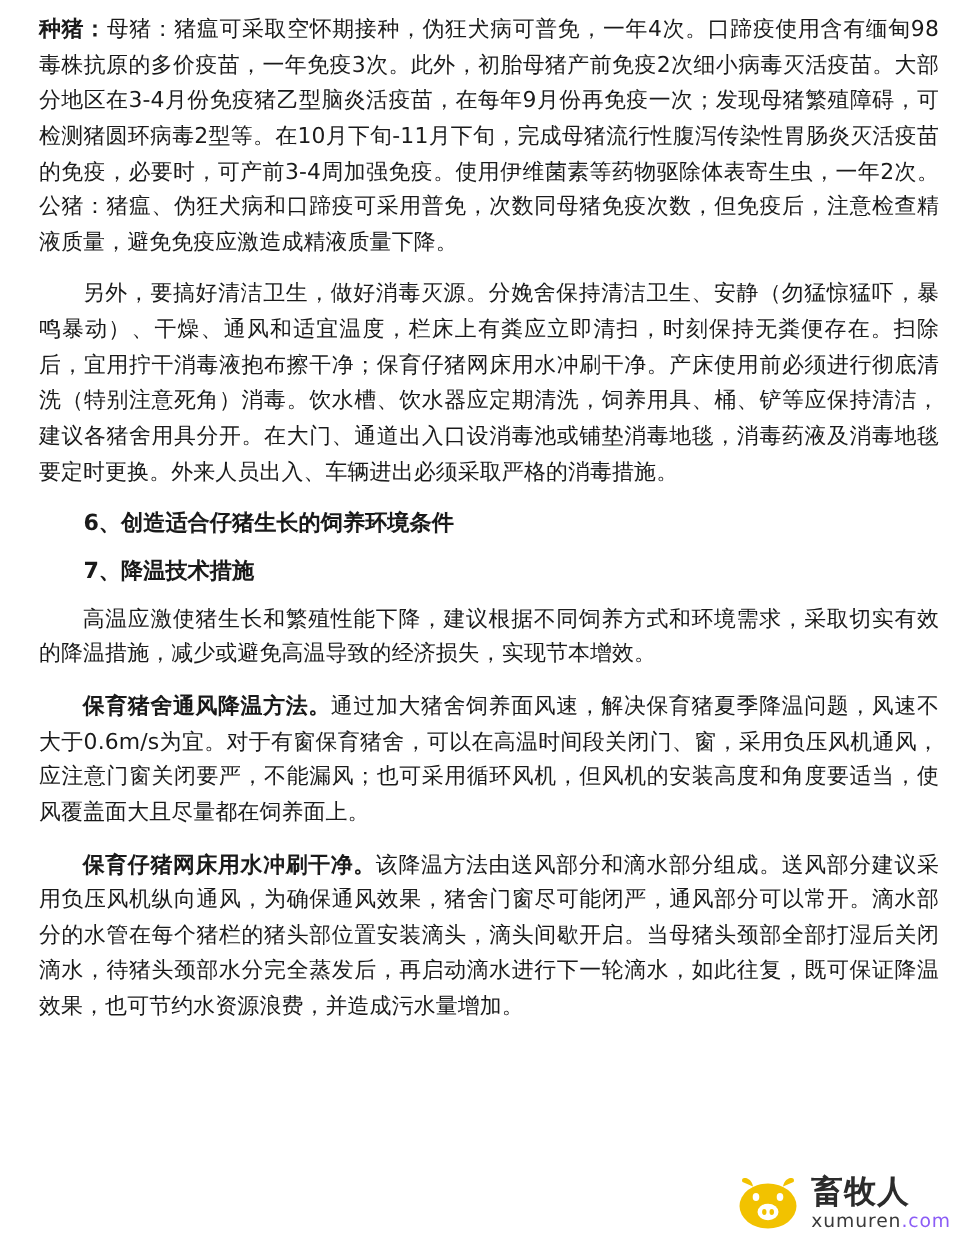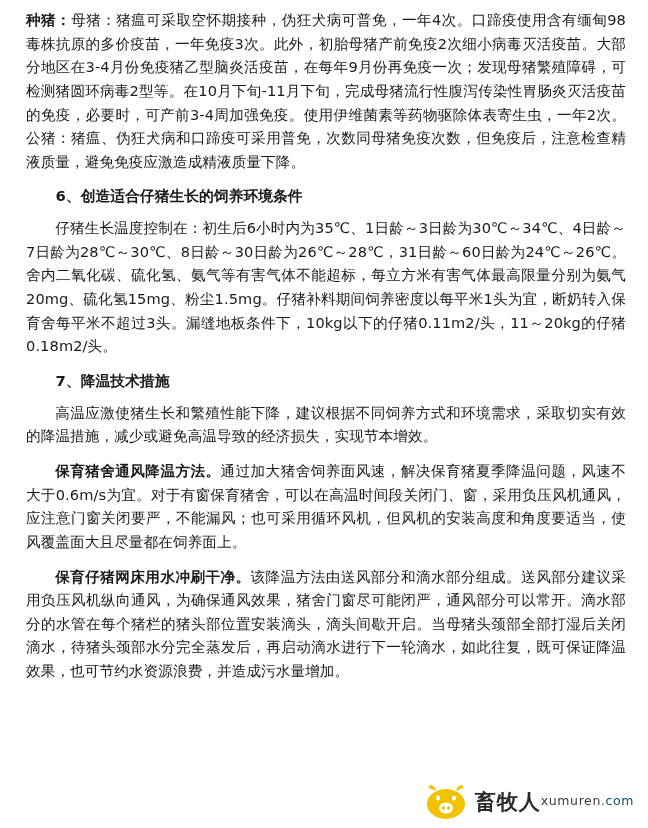--- a/index.html
+++ b/index.html
@@ -59,50 +59,51 @@
     user-select: none;
   }
   .wm-logo {
     position: relative;
     width: 46px;
     height: 40px;
   }
   .wm-logo svg { display: block; }
   .wm-text {
     display: flex;
+    flex-direction: column;
     line-height: 1;
     justify-content: flex-end;
   }
   .wm-cn {
     font-size: 21px;
     font-weight: bold;
     color: #2b2b2b;
     letter-spacing: 1px;
   }
   .wm-en {
     margin-top: 3px;
     font-size: 12.5px;
     color: #3a3a3a;
     letter-spacing: 0.6px;
     font-family: "DejaVu Sans", "Liberation Sans", sans-serif;
   }
-  .wm-dotcom { color: #0c4a6e; }
+  .wm-dotcom { color: #8b5cf6; }
 </style>
 </head>
 <body>
 
 <div class="page">
 
   <p class=""><span class="lead-bold">种猪：</span><span>母猪：猪瘟可采取空怀期接种，伪狂犬病可普免，一年4次。口蹄疫使用含有缅甸98毒株抗原的多价疫苗，一年免疫3次。此外，初胎母猪产前免疫2次细小病毒灭活疫苗。大部分地区在3-4月份免疫猪乙型脑炎活疫苗，在每年9月份再免疫一次；发现母猪繁殖障碍，可检测猪圆环病毒2型等。在10月下旬-11月下旬，完成母猪流行性腹泻传染性胃肠炎灭活疫苗的免疫，必要时，可产前3-4周加强免疫。使用伊维菌素等药物驱除体表寄生虫，一年2次。公猪：猪瘟、伪狂犬病和口蹄疫可采用普免，次数同母猪免疫次数，但免疫后，注意检查精液质量，避免免疫应激造成精液质量下降。</span></p>
 
+  <p class="indent">另外，要搞好清洁卫生，做好消毒灭源。分娩舍保持清洁卫生、安静（勿猛惊猛吓，暴鸣暴动）、干燥、通风和适宜温度，栏床上有粪应立即清扫，时刻保持无粪便存在。扫除后，宜用拧干消毒液抱布擦干净；保育仔猪网床用水冲刷干净。产床使用前必须进行彻底清洗（特别注意死角）消毒。饮水槽、饮水器应定期清洗，饲养用具、桶、铲等应保持清洁，建议各猪舍用具分开。在大门、通道出入口设消毒池或铺垫消毒地毯，消毒药液及消毒地毯要定时更换。外来人员出入、车辆进出必须采取严格的消毒措施。</p>
 
 
   <div class="subheading">6、创造适合仔猪生长的饲养环境条件</div>
 
-  <p class="indent">仔猪生长温度控制在：初生后6小时内为35℃、1日龄～3日龄为30℃～34℃、4日龄～7日龄为28℃～30℃、8日龄～30日龄为26℃～28℃，31日龄～60日龄为24℃～26℃。舍内二氧化碳、硫化氢、氨气等有害气体不能超标，每立方米有害气体最高限量分别为氨气20mg、硫化氢15mg、粉尘1.5mg。仔猪补料期间饲养密度以每平米1头为宜，断奶转入保育舍每平米不超过3头。漏缝地板条件下，10kg以下的仔猪0.11m2/头，11～20kg的仔猪0.18m2/头。</p>
 
   <div class="subheading">7、降温技术措施</div>
 
   <p class="indent">高温应激使猪生长和繁殖性能下降，建议根据不同饲养方式和环境需求，采取切实有效的降温措施，减少或避免高温导致的经济损失，实现节本增效。</p>
 
   <p class="indent"><span class="lead-bold">保育猪舍通风降温方法。</span><span>通过加大猪舍饲养面风速，解决保育猪夏季降温问题，风速不大于0.6m/s为宜。对于有窗保育猪舍，可以在高温时间段关闭门、窗，采用负压风机通风，应注意门窗关闭要严，不能漏风；也可采用循环风机，但风机的安装高度和角度要适当，使风覆盖面大且尽量都在饲养面上。</span></p>
 
   <p class="indent"><span class="lead-bold">保育仔猪网床用水冲刷干净。</span><span>该降温方法由送风部分和滴水部分组成。送风部分建议采用负压风机纵向通风，为确保通风效果，猪舍门窗尽可能闭严，通风部分可以常开。滴水部分的水管在每个猪栏的猪头部位置安装滴头，滴头间歇开启。当母猪头颈部全部打湿后关闭滴水，待猪头颈部水分完全蒸发后，再启动滴水进行下一轮滴水，如此往复，既可保证降温效果，也可节约水资源浪费，并造成污水量增加。</span></p>
 
   <div class="watermark">

